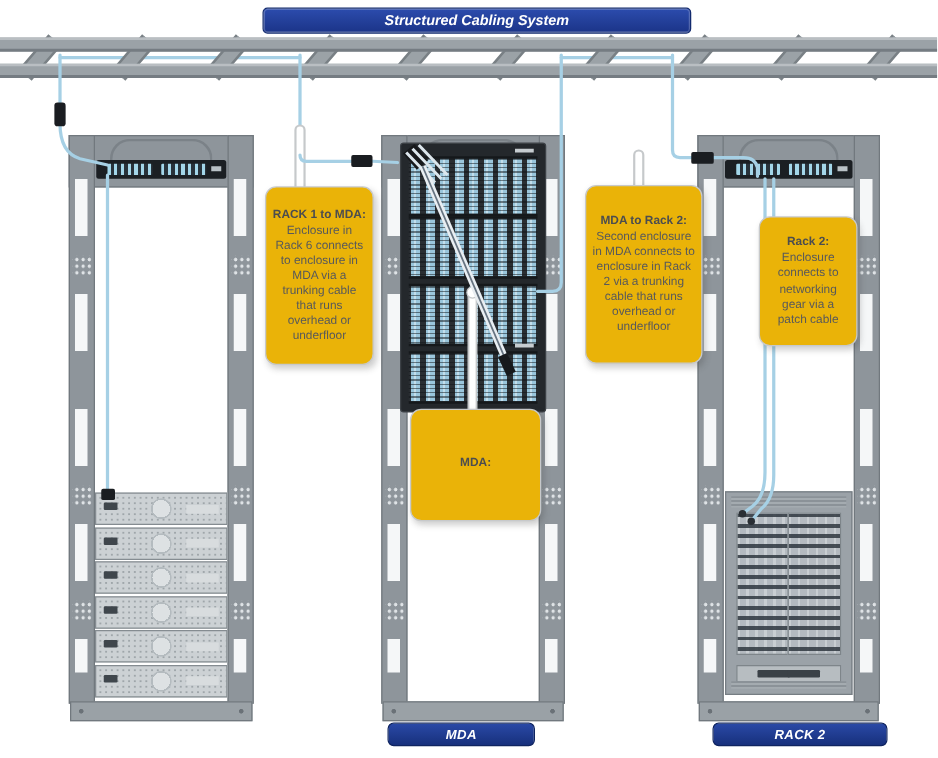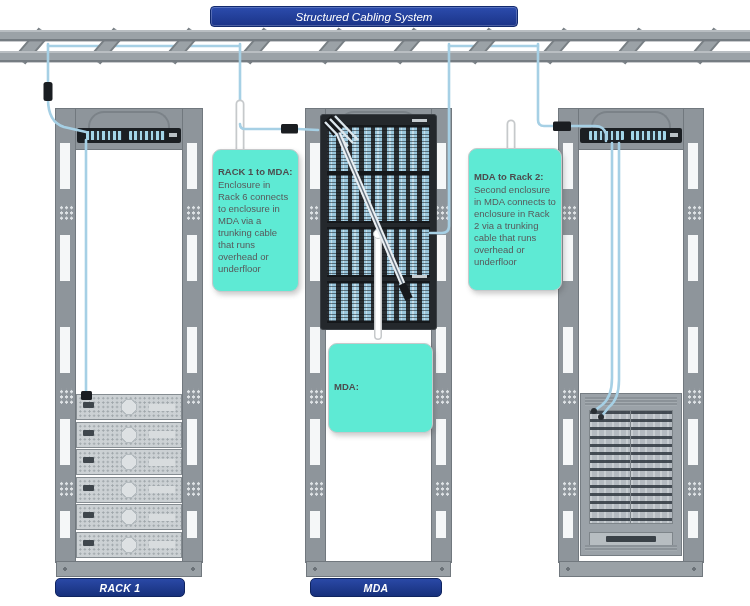--- a/index.html
+++ b/index.html
@@ -1,29 +1,29 @@
 <!DOCTYPE html>
 <html><head>
 <meta charset="utf-8">
 <style>
   html,body{margin:0;padding:0;background:#fff;}
   .stage{position:relative;width:750px;height:606px;background:#fff;overflow:hidden;
          font-family:"Liberation Sans",sans-serif;}
 
   
-  .titlebar{position:absolute;left:210px;top:6px;width:308px;height:21px;z-index:6;
+  .titlebar{position:absolute;left:210px;top:6px;width:343px;height:21px;z-index:6;
     background:linear-gradient(#2c4cad,#1b3488);border:1px solid #122a6e;border-radius:4px;
-    color:#fff;font-style:italic;font-weight:normal;font-size:11.5px;
+    color:#fff;font-style:italic;font-weight:bold;font-size:11.5px;
     display:flex;align-items:center;justify-content:center;box-sizing:border-box;
     box-shadow:inset 0 0 0 1px rgba(255,255,255,.22);text-align:center;}
   .rlabel{position:absolute;top:578px;height:19px;z-index:6;
     background:linear-gradient(#2a49a6,#17307c);border:1px solid #0f2460;border-radius:5px;
     color:#fff;font-weight:bold;font-style:italic;font-size:10.5px;letter-spacing:.3px;
     display:flex;align-items:center;justify-content:center;box-sizing:border-box;}
-  #lab1{left:55px;width:130px} #lab2{left:310px;width:132px} #lab3{left:570px;width:140px}
+  #lab1{left:55px;width:130px} #lab2{left:310px;width:118px} #lab3{left:570px;width:140px}
 
   
   .rack{position:absolute;top:108px;height:469px;}
   #rack1{left:55px;width:148px;} #mda{left:305px;width:147px;} #rack2{left:558px;width:146px;}
 
   .post{position:absolute;top:0;bottom:14px;width:21px;background:#8e959b;
         border:1px solid #71787e;box-sizing:border-box;}
   .post.pl{left:0} .post.pr{right:0}
   .post::before{content:"";position:absolute;left:4px;width:10px;top:34px;bottom:24px;
         background:repeating-linear-gradient(to bottom,#f5f7f8 0 46px,transparent 46px 92px);}
@@ -93,28 +93,28 @@
   .cg1{left:8px}.cg2{right:8px}
   .bottomunit{position:absolute;left:8px;right:8px;top:138px;height:14px;background:#b7bdc1;
     border:1px solid #7e858a;box-sizing:border-box;}
   .bottomunit::before,.bottomunit::after{content:"";position:absolute;top:3px;width:26px;height:6px;
     background:#3a4147;border-radius:1px;}
   .bottomunit::before{left:20%}.bottomunit::after{right:20%}
   .bottomridges{position:absolute;left:4px;right:4px;bottom:4px;height:6px;
     background:repeating-linear-gradient(to bottom,#8b9298 0 1.5px,#a4abb0 1.5px 3px);}
 
   
-  .callout{position:absolute;background:#5eead4;border:1.5px solid #c7c9cb;border-radius:9px;
+  .callout{position:absolute;background:#eab308;border:1.5px solid #c7c9cb;border-radius:9px;
     box-shadow:2px 3px 5px rgba(60,60,60,.25);color:#58595b;font-size:9.5px;line-height:1.27;
-    text-align:left;display:flex;flex-direction:column;justify-content:center;
+    text-align:center;display:flex;flex-direction:column;justify-content:center;
     padding:7px 5px;box-sizing:border-box;z-index:5;}
   .co-head{font-weight:bold;color:#4c4d4f;white-space:nowrap;margin-bottom:1px;}
   #c1{left:100px;top:173px;width:71px;min-height:106px;}
   #c2{left:212px;top:149px;width:87px;min-height:143px;}
-  #c3{left:328px;top:327px;width:105px;min-height:90px;margin-top:16px;}
+  #c3{left:328px;top:327px;width:105px;min-height:90px;}
   #c4{left:468px;top:148px;width:94px;min-height:143px;}
   #c5{left:607px;top:173px;width:79px;min-height:104px;}
 
   
   svg.overlay{position:absolute;left:0;top:0;z-index:3;pointer-events:none;}
   .cable{fill:none;stroke:#a6d0e5;stroke-width:2.6;stroke-linecap:round;stroke-linejoin:round;}
 </style>
 </head>
 <body>
 
@@ -276,17 +276,21 @@
     <div class="co-head">RACK 1 to MDA:</div>
     <div class="co-body">Enclosure in Rack 6 connects to enclosure in MDA via a trunking cable that runs overhead or underfloor</div>
   </div>
   <div class="callout" id="c3">
     <div class="co-head">MDA:</div>
   </div>
   <div class="callout" id="c4">
     <div class="co-head">MDA to Rack 2:</div>
     <div class="co-body">Second enclosure in MDA connects to enclosure in Rack 2 via a trunking cable that runs overhead or underfloor</div>
   </div>
-
-  <div class="rlabel" id="lab1">RACK 1</div>
+  <div class="callout" id="c5">
+    <div class="co-head">Rack 2:</div>
+    <div class="co-body">Enclosure connects to networking gear via a patch cable</div>
+  </div>
+
   <div class="rlabel" id="lab2">MDA</div>
+  <div class="rlabel" id="lab3">RACK 2</div>
 
 </div>
 
 </body></html>

